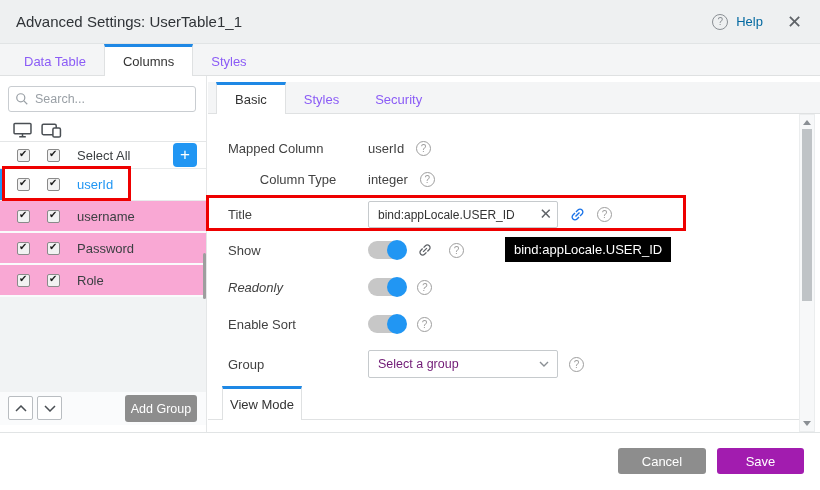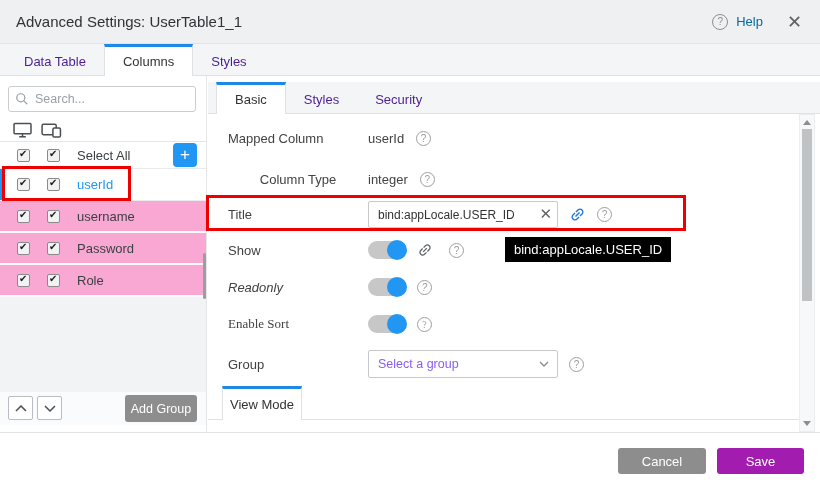--- a/index.html
+++ b/index.html
@@ -10,21 +10,21 @@
   
   .header { position:absolute; left:0; top:0; width:820px; height:44px; background:#eef0f1; border-bottom:1px solid #e1e4e5; display:flex; align-items:center; padding:8px 16px; }
   .header-title { font-size:15px; color:#2f3337; }
   .header-right { margin-left:auto; display:flex; align-items:center; gap:8px; }
   .qicon { display:inline-flex; width:16px; height:16px; border:1px solid #8a8f94; border-radius:50%; color:#8a8f94; font-size:10px; align-items:center; justify-content:center; }
   .help-text { color:#0369a1; font-size:13px; margin-right:14px; }
   .close-x { font-size:18px; color:#5f6368; line-height:1; cursor:default; padding:0 2px; }
 
   
   .tabbar { position:absolute; left:0; top:44px; width:820px; height:32px; background:#f4f5f6; border-bottom:1px solid #dfe1e2; display:flex; padding-left:6px; }
-  .tab { padding:0 18px; display:flex; align-items:center; color:#4c1d95; font-size:13px; border-top:3px solid transparent; }
+  .tab { padding:0 18px; display:flex; align-items:center; color:#8b5cf6; font-size:13px; border-top:3px solid transparent; }
   .tab.active { background:#fff; color:#333; border-top:3px solid #1e88e5; border-left:1px solid #dfe1e2; border-right:1px solid #dfe1e2; height:32px; }
 
   
   .body { position:absolute; left:0; top:76px; width:820px; height:356px; }
 
   
   .sidebar { position:absolute; left:0; top:0; width:207px; height:356px; background:#fff; border-right:1px solid #e4e6e7;padding-left:8px; }
   .search-wrap { position:absolute; left:8px; top:10px; width:188px; height:26px; }
   .search-wrap input { width:100%; height:100%; border:1px solid #c9cdd1; border-radius:3px; padding:0 8px 0 26px; font-size:12.5px; color:#333; outline:none; font-family:"Liberation Sans", sans-serif; }
   .search-wrap input::placeholder { color:#9aa0a6; }
@@ -53,21 +53,21 @@
   .form-label { width:140px; font-size:13px; color:#424242; flex:none; }
   .form-value { font-size:13px; color:#424242; margin-right:12px; }
   .text-input { width:190px; height:27px; border:1px solid #c6cacd; border-radius:2px; padding:0 24px 0 9px; font-size:12px; color:#333; outline:none; font-family:"Liberation Sans", sans-serif; }
   .input-wrap { position:relative; width:190px; flex:none; }
   .clear-x { position:absolute; right:6px; top:5px; font-size:15px; color:#5f6368; line-height:1; }
   .icon-gap { margin-left:11px; display:inline-flex; align-items:center; }
   .toggle { position:relative; width:38px; height:18px; border-radius:9px; background:#c7c7c7; flex:none; }
   .toggle .knob { position:absolute; top:-1px; width:20px; height:20px; border-radius:50%; background:#bdbdbd; left:-1px; }
   .toggle.on .knob { left:auto; right:-1px; background:#2196f3; }
   .select-box { position:relative; width:190px; height:28px; border:1px solid #c6cacd; border-radius:2px; display:flex; align-items:center; padding:0 24px 0 9px; flex:none; background:#fff; }
-  .select-placeholder { color:#8b5cf6; font-size:12.5px; }
+  .select-placeholder { color:#701a75; font-size:12.5px; }
   .select-chevron { position:absolute; right:8px; top:10px; }
   .viewmode-line { position:absolute; left:0; top:343px; right:18px; height:1px; background:#e0e2e3; }
   .viewmode-tab { position:absolute; left:14px; top:310px; width:80px; height:34px; background:#fff; border-top:3px solid #1e88e5; border-left:1px solid #dfe1e2; border-right:1px solid #dfe1e2; display:flex; align-items:center; justify-content:center; font-size:13px; color:#333; }
 
   
   .v-scrollbar { position:absolute; left:799px; top:38px; width:16px; height:318px; background:#f7f8f9; border:1px solid #ebedee; }
   .sb-arrow-up { position:absolute; left:3px; top:5px; width:0; height:0; border-left:4px solid transparent; border-right:4px solid transparent; border-bottom:5px solid #8a8f94; }
   .sb-arrow-down { position:absolute; left:3px; bottom:5px; width:0; height:0; border-left:4px solid transparent; border-right:4px solid transparent; border-top:5px solid #8a8f94; }
   .sb-thumb { position:absolute; left:2px; top:14px; width:10px; height:172px; background:#bfc3c6; }
 
@@ -181,21 +181,21 @@
       </div>
     </div>
 
     <div class="panel">
       <div class="panel-tabbar">
         <div class="tab active">Basic</div>
         <div class="tab">Styles</div>
         <div class="tab">Security</div>
       </div>
 
-      <div class="form-row" style="top:52px; height:20px;">
+      <div class="form-row" style="top:62px; height:20px;">
         <span class="form-label">Mapped Column</span>
         <span class="form-value">userId</span>
         <span class="qicon" style="width:15px;height:15px;border-color:#9e9e9e;color:#9e9e9e;">?</span>
       </div>
 
       <div class="form-row" style="top:93px; height:20px;text-align:center;">
         <span class="form-label">Column Type</span>
         <span class="form-value">integer</span>
         <span class="qicon" style="width:15px;height:15px;border-color:#9e9e9e;color:#9e9e9e;">?</span>
       </div>
@@ -228,21 +228,21 @@
       </div>
 
       <div class="form-row" style="top:201px; height:20px;font-style:italic;">
         <span class="form-label">Readonly</span>
         <span class="toggle on">
             <span class="knob"></span>
           </span>
         <span class="qicon icon-gap" style="width:15px;height:15px;border-color:#9e9e9e;color:#9e9e9e;">?</span>
       </div>
 
-      <div class="form-row" style="top:238px; height:20px;font-family:Liberation Serif, serif;">
+      <div class="form-row" style="top:238px; height:20px;">
         <span class="form-label">Enable Sort</span>
         <span class="toggle on">
             <span class="knob"></span>
           </span>
         <span class="qicon icon-gap" style="width:15px;height:15px;border-color:#9e9e9e;color:#9e9e9e;">?</span>
       </div>
 
       <div class="form-row" style="top:274px; height:28px;">
         <span class="form-label">Group</span>
         <span class="select-box">

